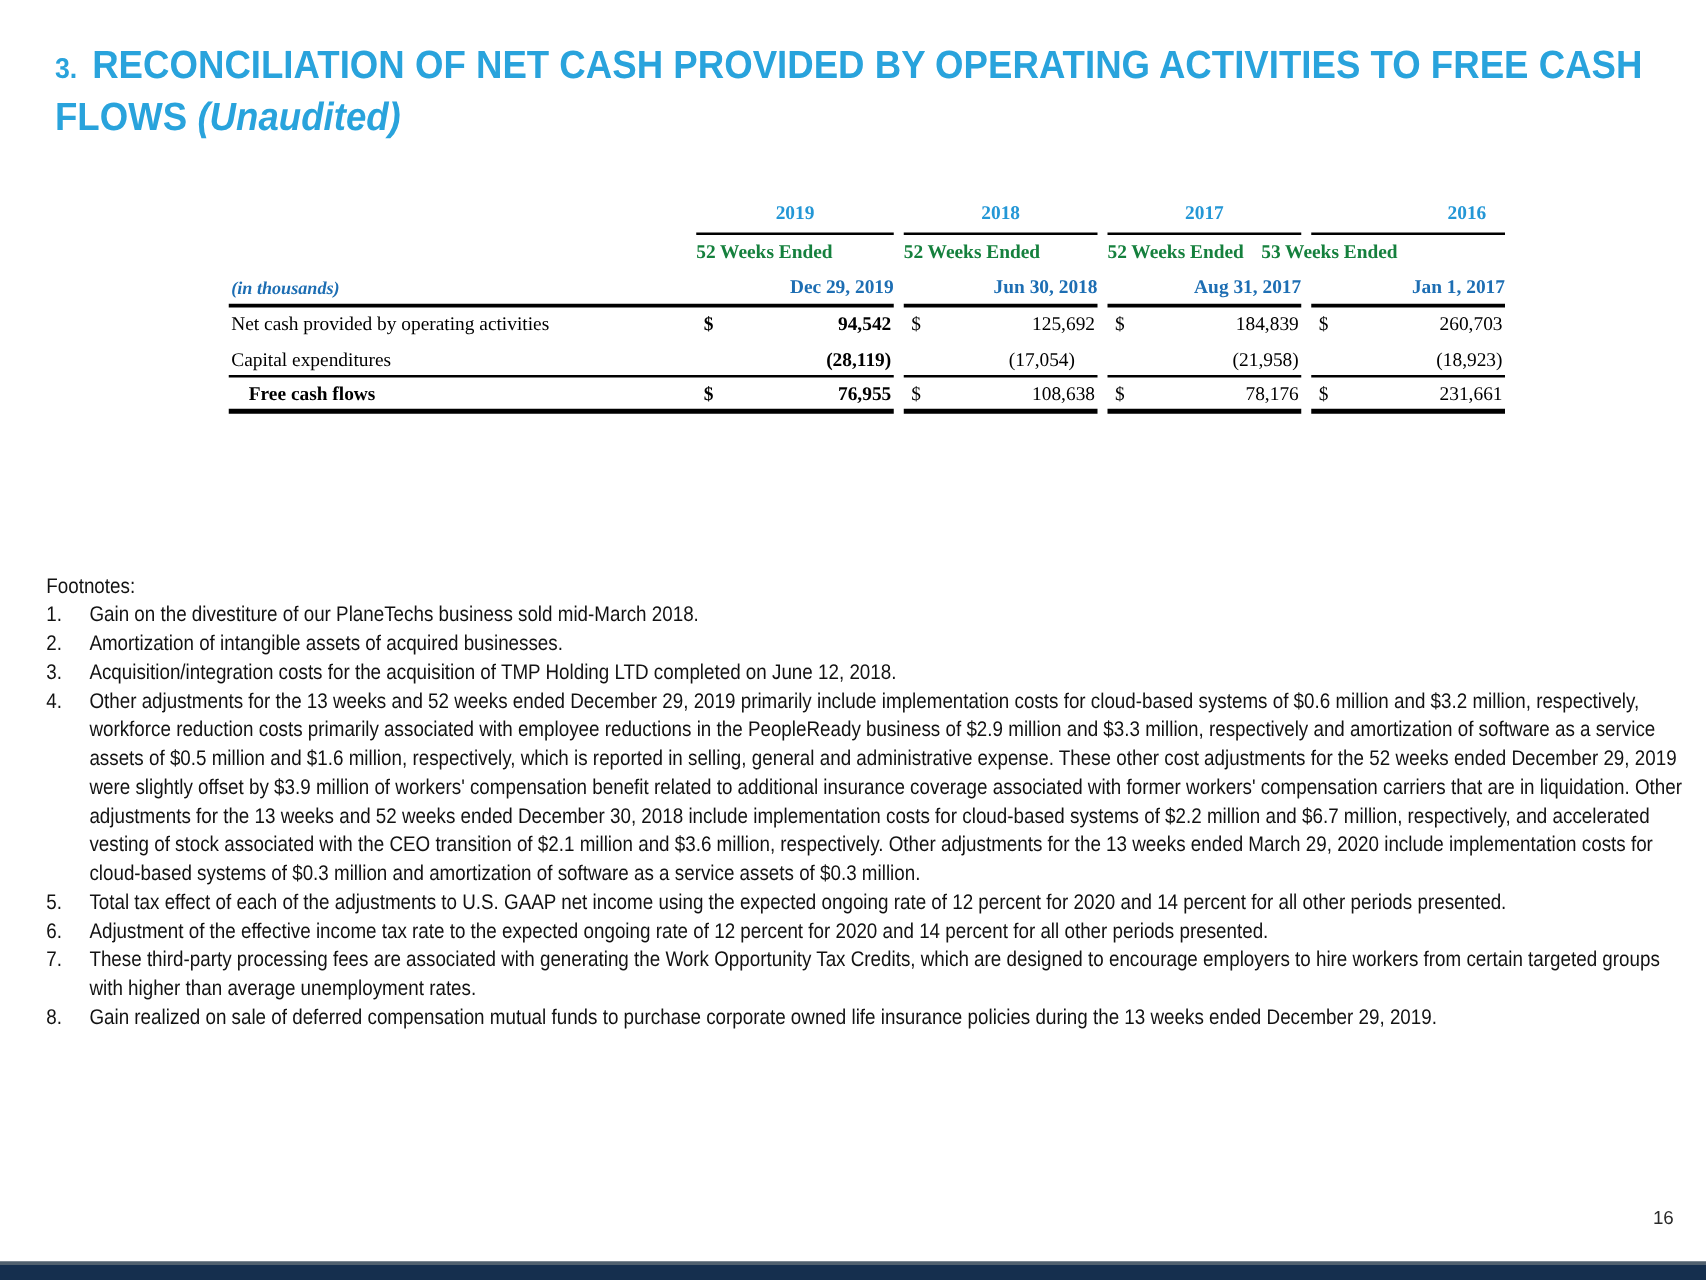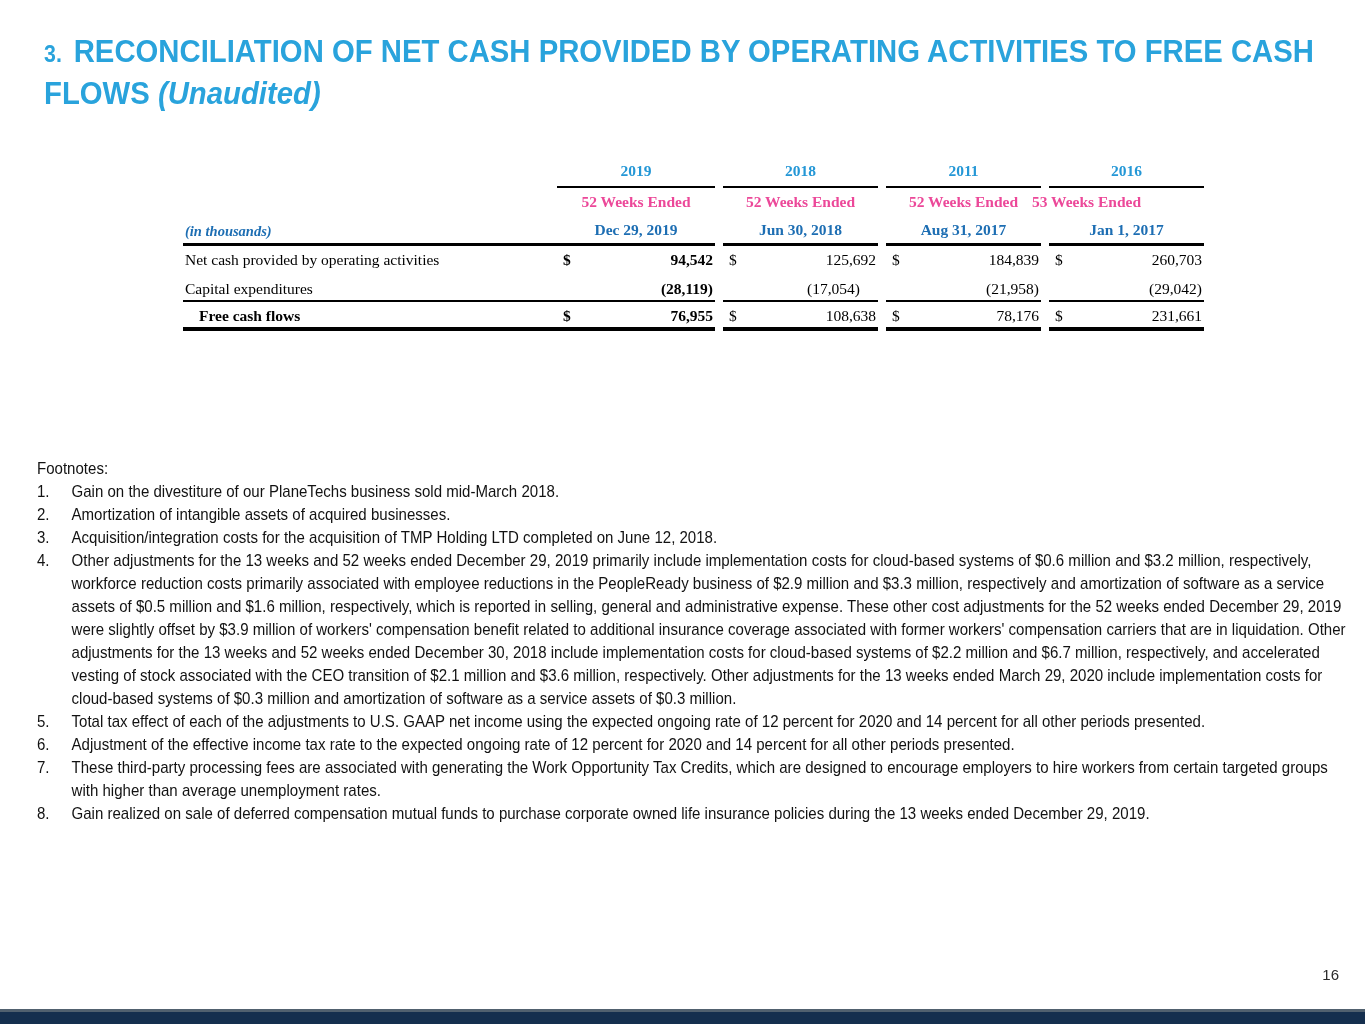--- a/index.html
+++ b/index.html
@@ -13,22 +13,22 @@
     position:absolute; left:44px; top:32px; width:1400px;
     transform:scaleX(0.93); transform-origin:0 0;
     color:#29A3DC; font-weight:bold; font-size:31.5px; line-height:39px;
   }
   .title .tnum { font-size:23px; padding-right:4px; }
   .title .tsub { font-style:italic; }
   
   .fintable { position:absolute; left:183px; top:162px; width:1030px; height:176px; font-size:15.5px;font-family:Liberation Serif, serif; }
   .yr   { position:absolute; top:0; height:20px; text-align:center; font-weight:bold; color:#2497D6; }
   .yrule{ position:absolute; top:24px; height:2px; background:#000; }
-  .wk   { position:absolute; top:31px; height:20px; text-align:center; font-weight:bold; color:#ec4899; }
-  .dt   { position:absolute; top:59px; height:20px; text-align:center; font-weight:bold; color:#1D6EB3; }
+  .wk   { position:absolute; top:31px; height:20px; text-align:left; font-weight:bold; color:#15803d; }
+  .dt   { position:absolute; top:59px; height:20px; text-align:right; font-weight:bold; color:#1D6EB3; }
   .inth { position:absolute; left:2px; top:61px; color:#1D6EB3; font-weight:bold; font-style:italic; font-size:14.5px; }
   .hline{ position:absolute; top:81px; height:3px; background:#000; }
   .thinl{ position:absolute; top:138px; height:2px; background:#000; }
   .bline{ position:absolute; top:165px; height:4px; background:#000; }
   .rlabel{ position:absolute; left:2px; height:19px; white-space:nowrap; }
   .cell { position:absolute; display:flex; justify-content:space-between; padding:0 2px 0 6px; height:19px; }
   .cell.val-only { justify-content:flex-end; }
   .b { font-weight:bold; }
   
   .footnotes {
@@ -50,22 +50,22 @@
 <div class="title">
   <span class="tnum">3.</span>
   <span>RECONCILIATION OF NET CASH PROVIDED BY OPERATING ACTIVITIES TO FREE CASH FLOWS</span>
   <span class="tsub">(Unaudited)</span>
 </div>
 
 <div class="fintable">
 
   <div class="yr" style="left:374px;width:158px">2019</div>
   <div class="yr" style="left:540px;width:155px">2018</div>
-  <div class="yr" style="left:703px;width:155px">2011</div>
-  <div class="yr" style="left:866px;width:155px">2016</div>
+  <div class="yr" style="left:703px;width:155px">2017</div>
+  <div class="yr" style="left:913px;width:155px">2016</div>
 
   <div class="yrule" style="left:374px;width:158px"></div>
   <div class="yrule" style="left:540px;width:155px"></div>
   <div class="yrule" style="left:703px;width:155px"></div>
   <div class="yrule" style="left:866px;width:155px"></div>
 
   <div class="wk" style="left:374px;width:158px">52 Weeks Ended</div>
   <div class="wk" style="left:540px;width:155px">52 Weeks Ended</div>
   <div class="wk" style="left:703px;width:155px">52 Weeks Ended</div>
   <div class="wk" style="left:826px;width:155px">53 Weeks Ended</div>
@@ -104,21 +104,21 @@
   <div class="cell val-only" style="left:374px;top:118px;width:158px">
     <span class="b">(28,119)</span>
   </div>
   <div class="cell val-only" style="left:524px;top:118px;width:155px">
     <span>(17,054)</span>
   </div>
   <div class="cell val-only" style="left:703px;top:118px;width:155px">
     <span>(21,958)</span>
   </div>
   <div class="cell val-only" style="left:866px;top:118px;width:155px">
-    <span>(29,042)</span>
+    <span>(18,923)</span>
   </div>
 
   <div class="thinl" style="left:0;width:532px"></div>
   <div class="thinl" style="left:540px;width:155px"></div>
   <div class="thinl" style="left:703px;width:155px"></div>
   <div class="thinl" style="left:866px;width:155px"></div>
 
   <div class="rlabel b" style="top:145px;left:16px">Free cash flows</div>
   <div class="cell" style="left:374px;top:145px;width:158px">
     <span class="b">$</span>

